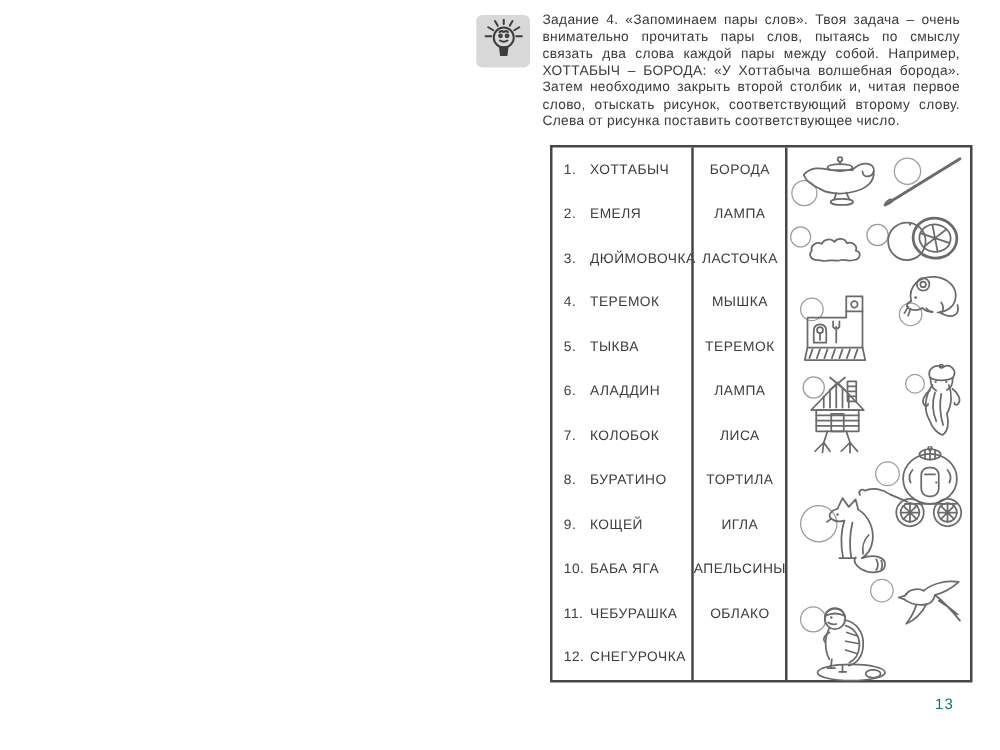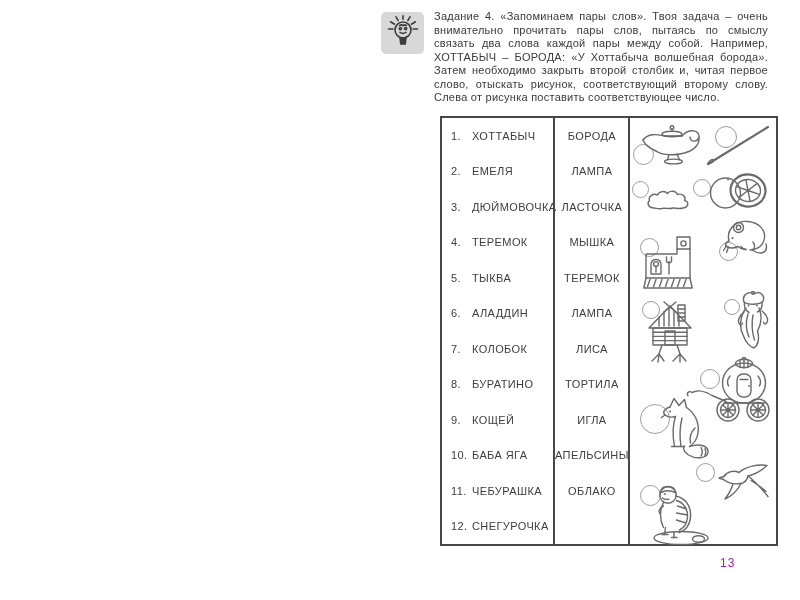--- a/index.html
+++ b/index.html
@@ -38,21 +38,21 @@
   
   .pic{ position:absolute; }
   .answer-circle{
     position:absolute; border:1.5px solid #9c9c9c; border-radius:50%; background:transparent;
   }
   svg.draw{ stroke:#6a6a6a; fill:none; stroke-width:1.4; stroke-linecap:round; stroke-linejoin:round; }
   svg.draw .fill{ fill:#6a6a6a; stroke:none; }
   svg.draw .bold{ stroke-width:2.2; }
 
   .page-number{
-    position:absolute; left:720px; top:556px; font-size:12px; color:#a21caf; letter-spacing:1px;
+    position:absolute; left:748px; top:556px; font-size:12px; color:#0f766e; letter-spacing:1px;
   }
 </style>
 </head>
 <body>
 
 <div>
 
   <div class="task-icon-box">
     <svg width="36" height="36" viewBox="0 0 36 36" fill="none" stroke="#3d3d3d" stroke-width="1.6" stroke-linecap="round">
       <path d="M8,14 L3.5,14 M9.6,9.2 L5.6,6.8 M13.2,5.6 L11,1.8 M18,4.2 L18,0.8 M22.8,5.6 L25,1.8 M26.4,9.2 L30.4,6.8 M28,14 L32.5,14"></path>

